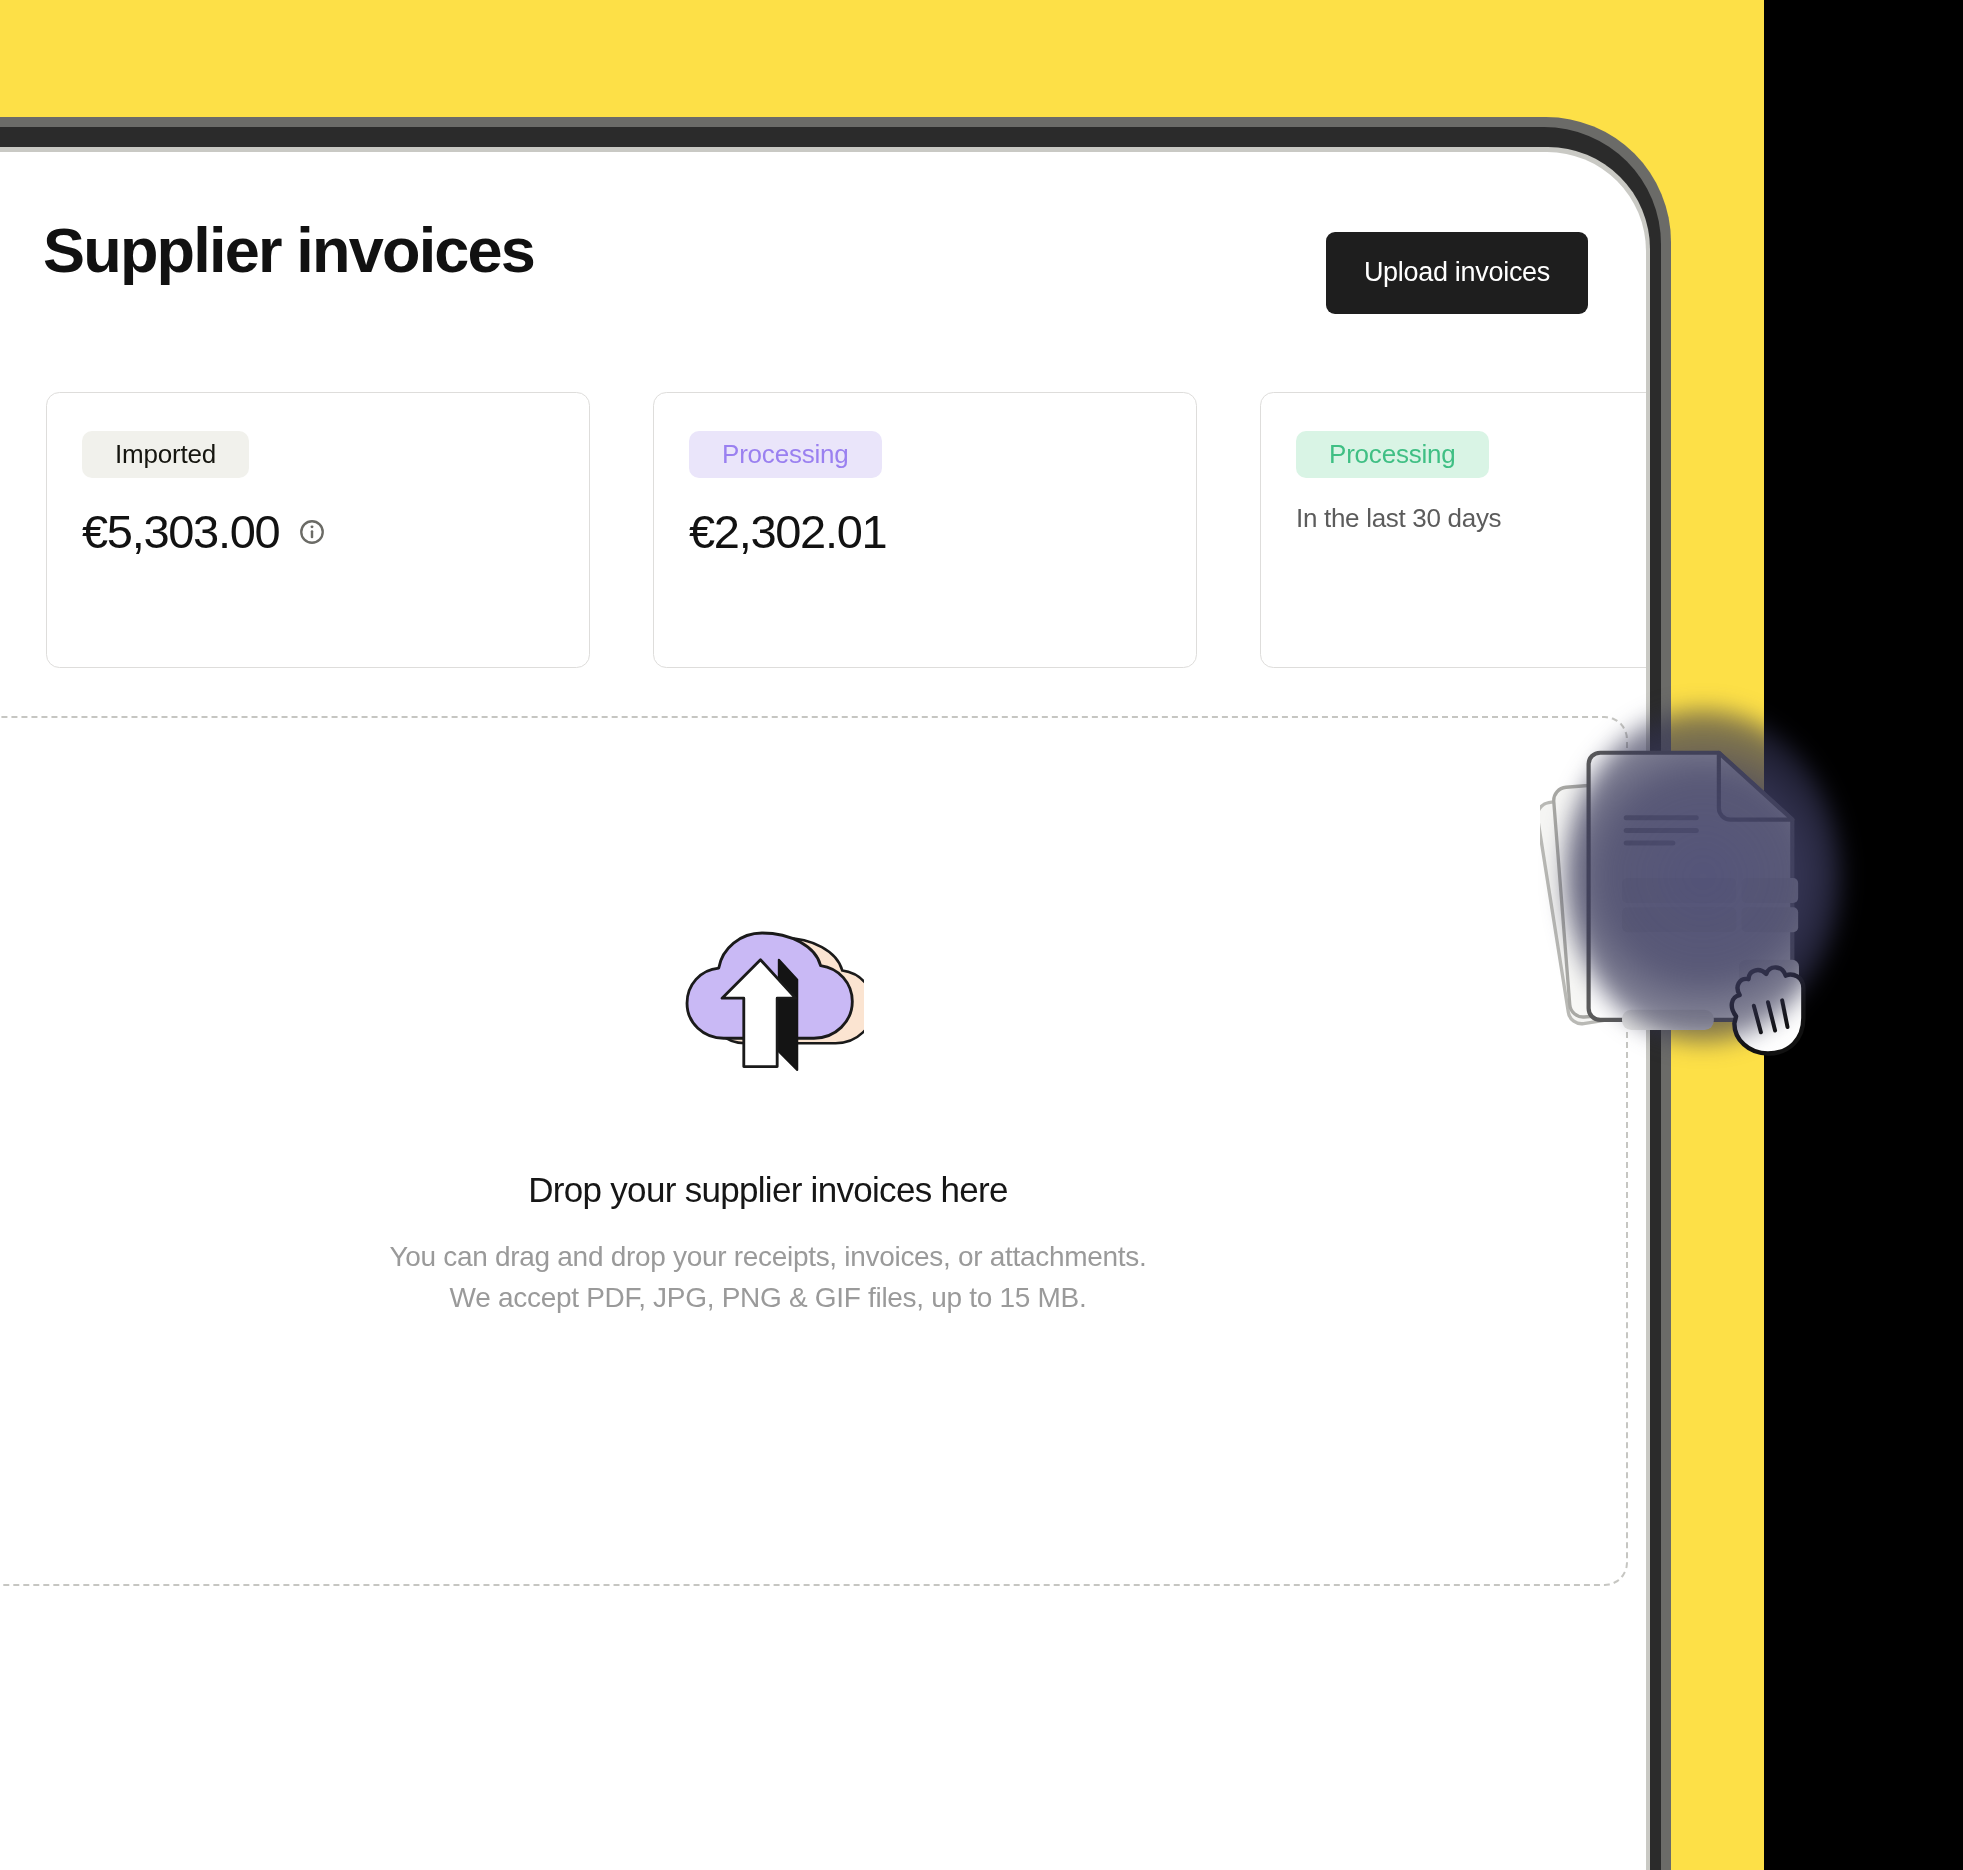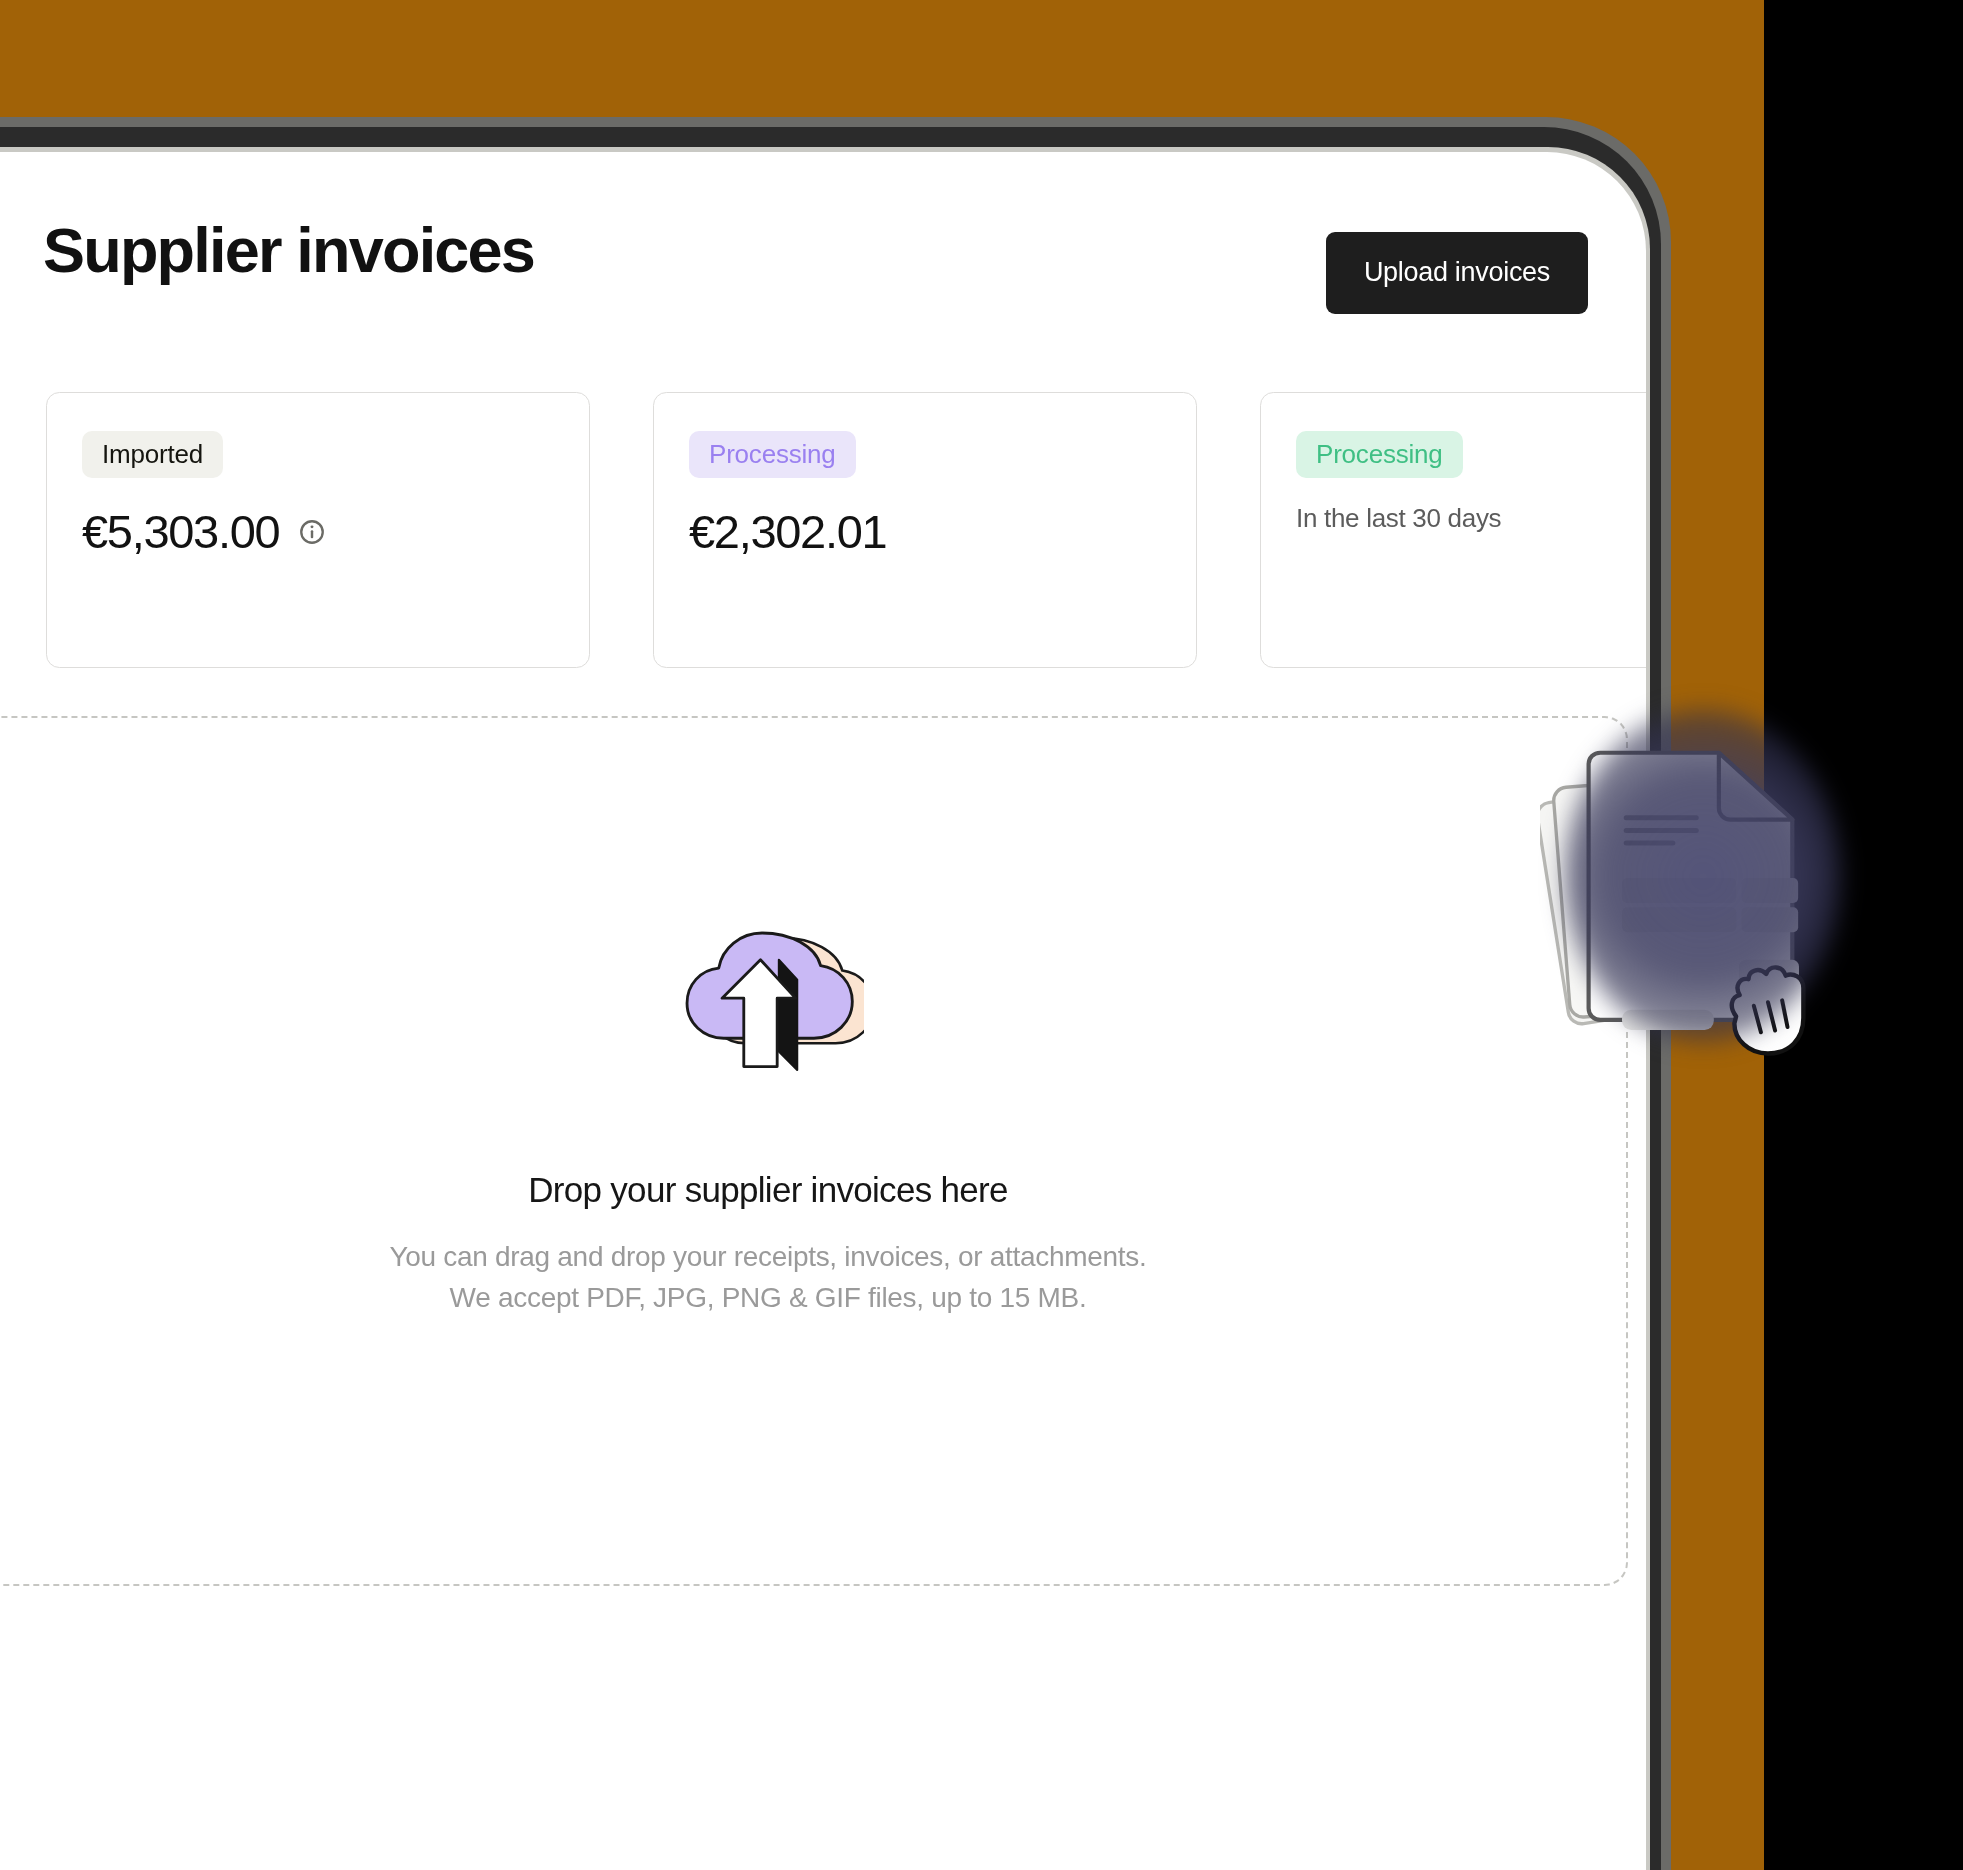--- a/index.html
+++ b/index.html
@@ -9,21 +9,21 @@
     height: 1871px;
     background: #000000;
     font-family: "Liberation Sans", sans-serif;
     overflow: hidden;
   }
 
   #stage {
     position: relative;
     width: 1764px;
     height: 1871px;
-    background: #a16207;
+    background: #fde047;
   }
 
   
   .bezel-outer {
     position: absolute;
     left: -184px;
     top: 117px;
     width: 1855px;
     height: 1937px;
     background: #6b6b68;
@@ -122,21 +122,21 @@
     background: #ffffff;
     border: 1.7px solid #dedddb;
     border-radius: 13.4px;
     padding: 38px 35px;
     flex: 0 0 auto;
     position: relative;
   }
   .badge {
     display: inline-block;
     border-radius: 10px;
-    padding: 10px 20px;
+    padding: 10px 33px;
     font-size: 26px;
     letter-spacing: -0.2px;
     line-height: 1.05;
   }
   .badge-imported   { background: #f1f1ec; color: #15150f; }
   .badge-processing { background: #eae5fa; color: #9a80f0; }
   .badge-completed  { background: #d9f4e5; color: #3fbf84; }
 
   .stat-amount-row {
     display: flex;

